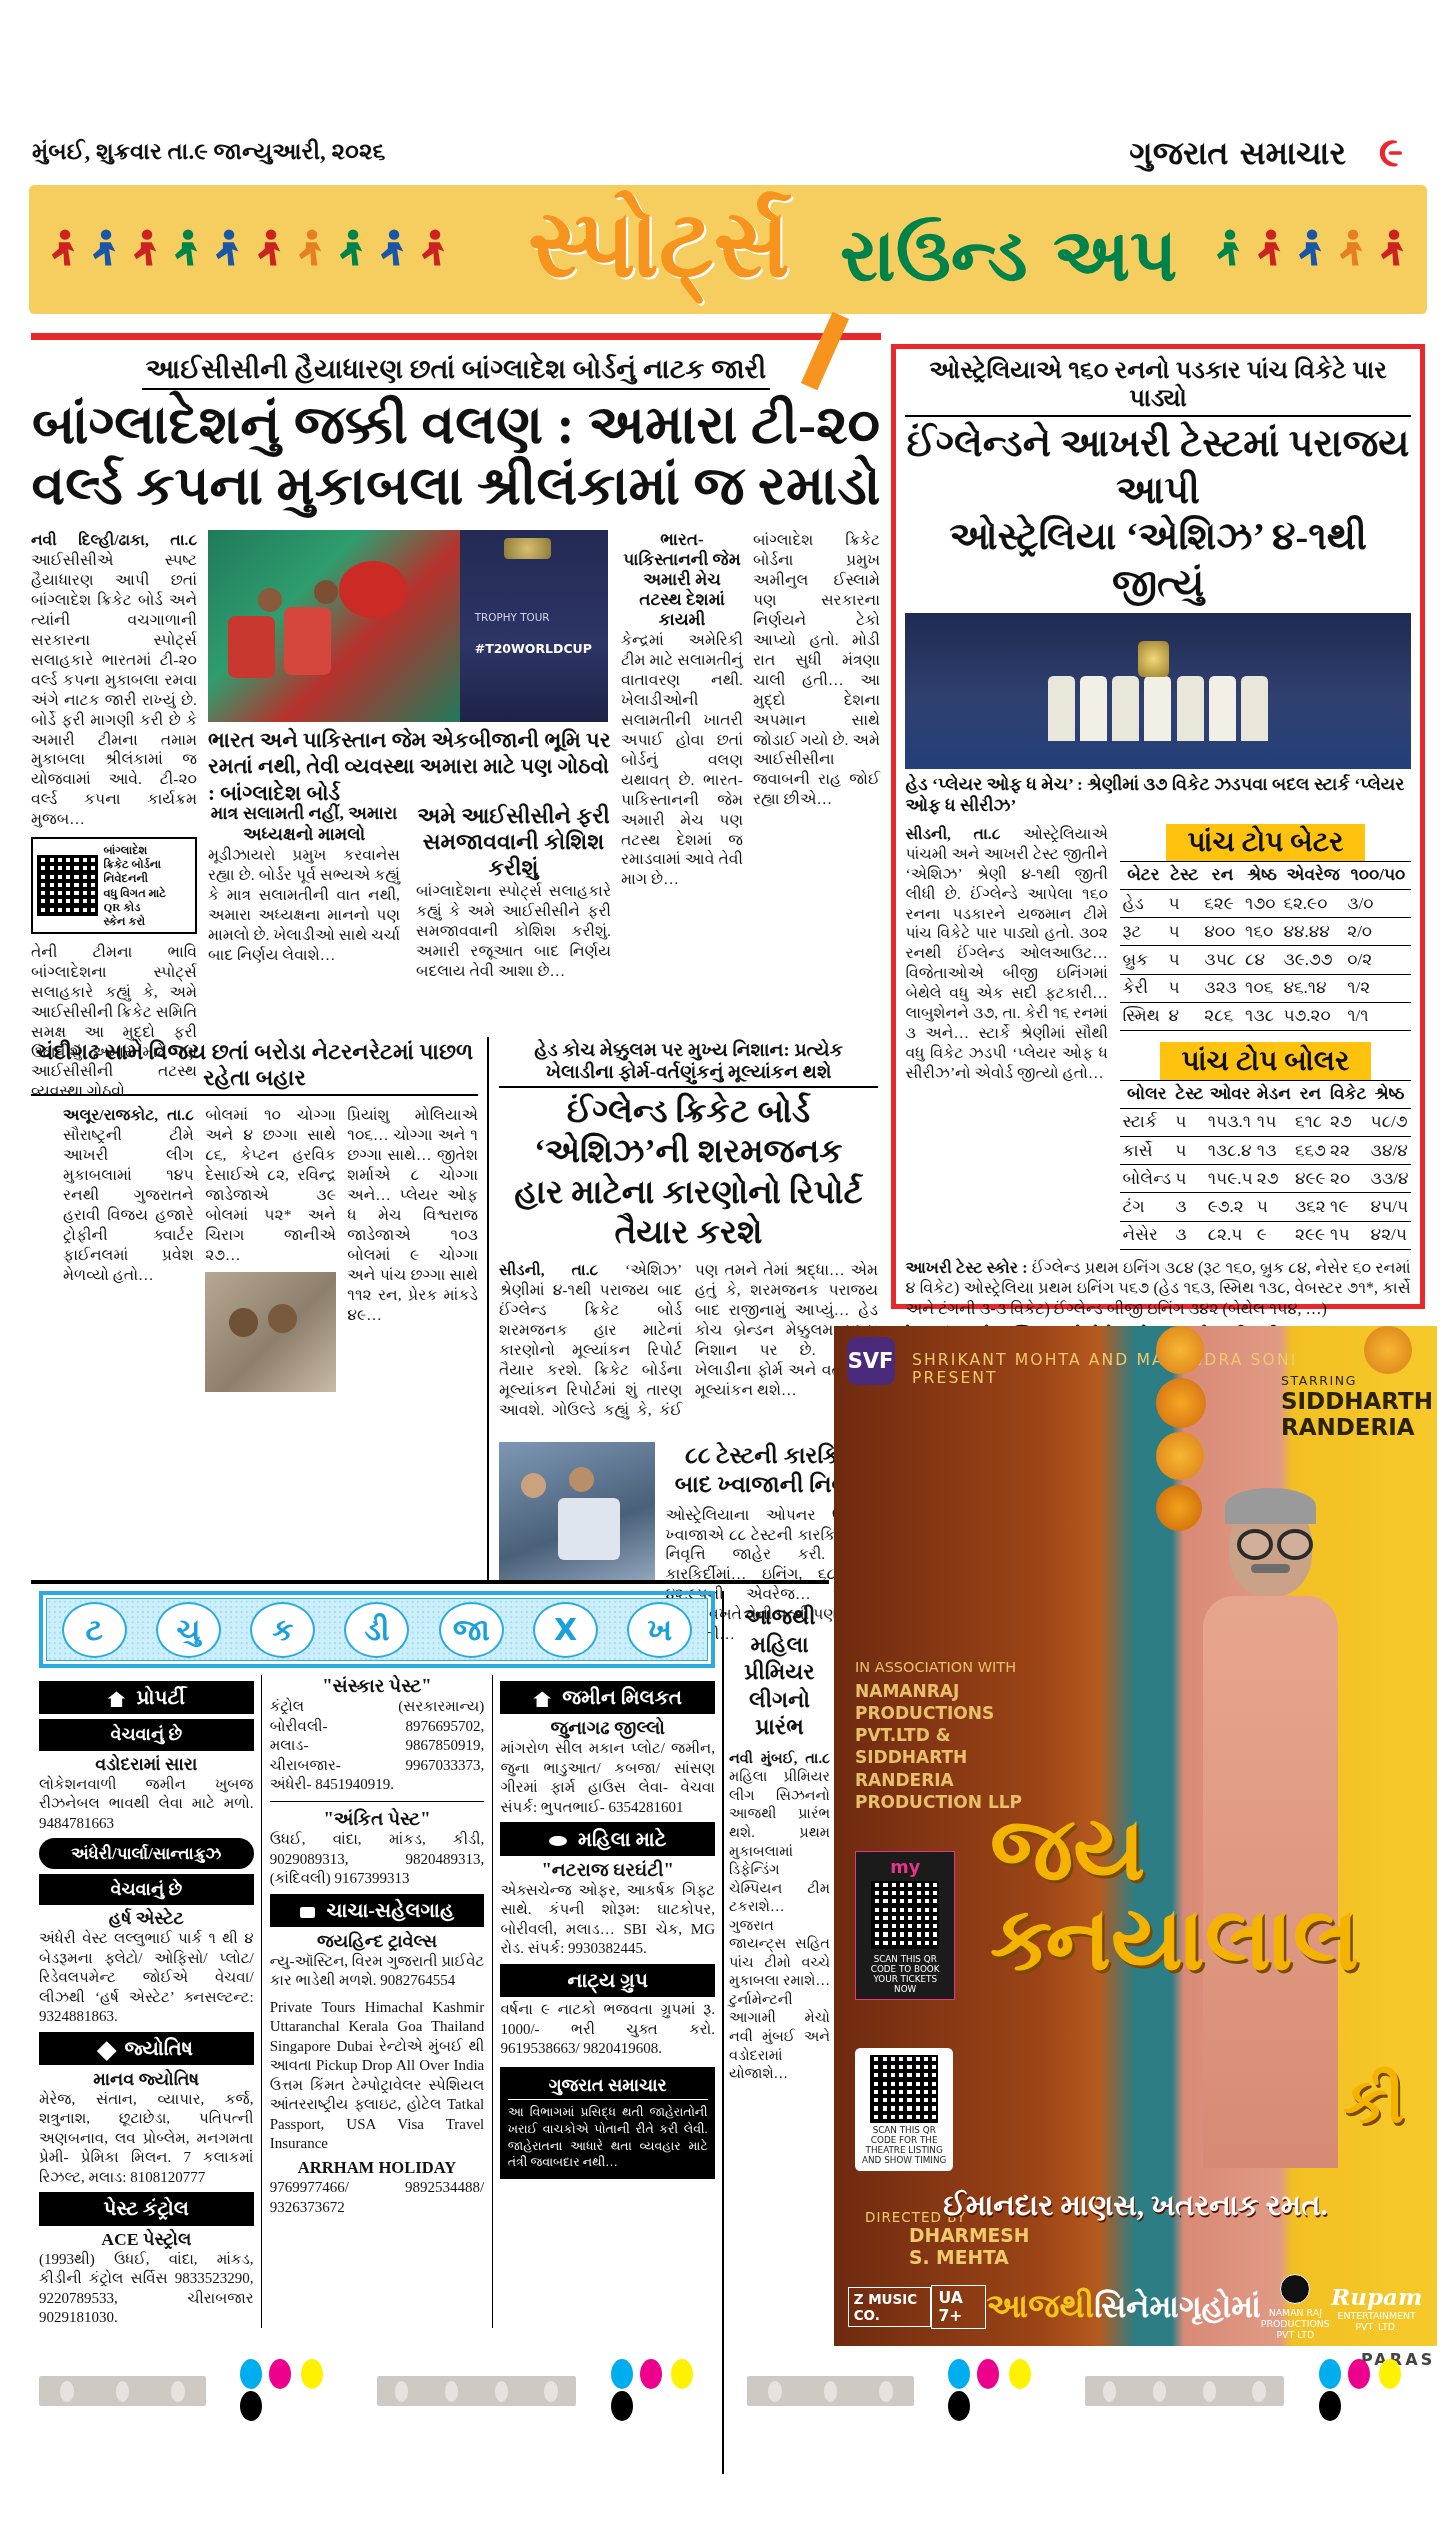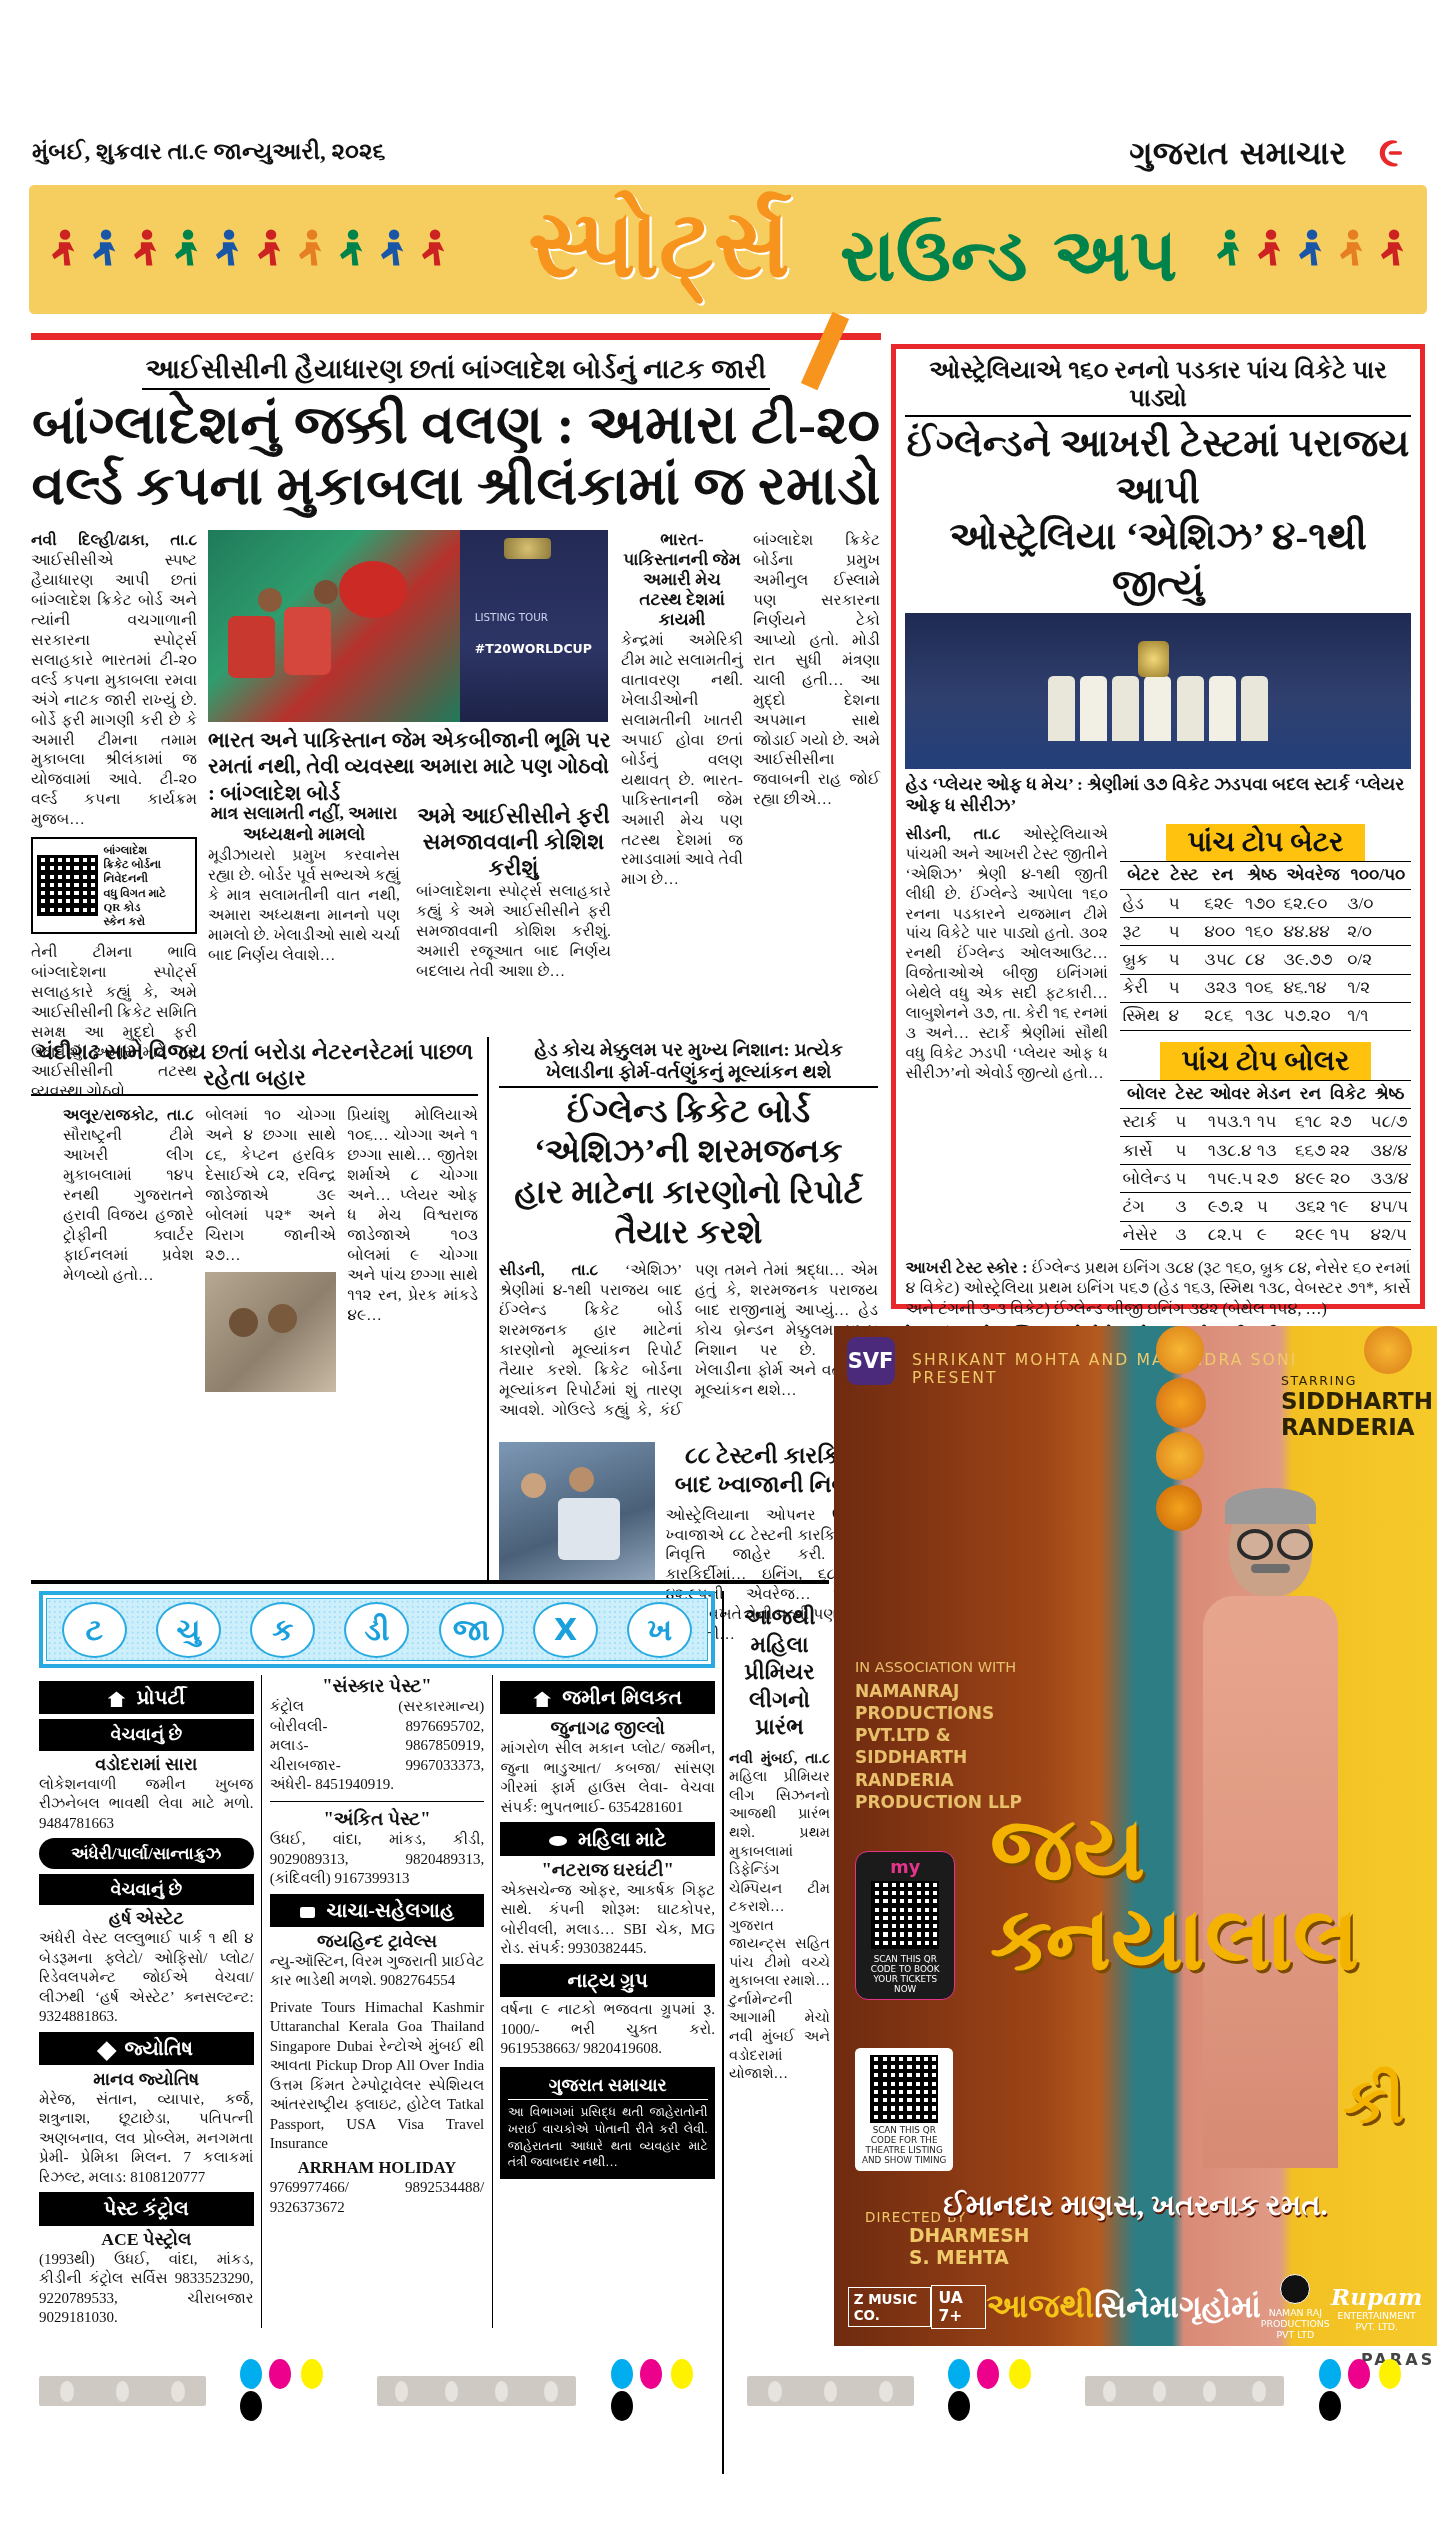--- a/index.html
+++ b/index.html
@@ -128,21 +128,21 @@
 <div class="abs photo" style="left:208px;top:530px;width:400px;height:192px;display:flex;">
   <div style="flex:1.7;background:linear-gradient(135deg,#1f7a5a 0%,#2f9d6e 35%,#b7312c 60%,#1f7a5a 100%);position:relative;">
     <div class="abs" style="left:52%;top:16%;width:68px;height:57px;background:#cc2a24;border-radius:50%;"></div>
     <div class="abs" style="left:8%;top:45%;width:47px;height:62px;background:#c8382f;border-radius:7.3px;"></div>
     <div class="abs" style="left:30%;top:40%;width:47px;height:68px;background:#d5473d;border-radius:7.3px;"></div>
     <div class="abs" style="left:20%;top:30%;width:24px;height:24px;background:#8a5a3b;border-radius:50%;"></div>
     <div class="abs" style="left:42%;top:26%;width:24px;height:24px;background:#7c4f34;border-radius:50%;"></div>
   </div>
   <div style="flex:1;background:linear-gradient(180deg,#232a55,#2d3566 60%,#1d2347);position:relative;">
     <div class="abs" style="left:30%;top:4%;width:47px;height:21px;background:radial-gradient(circle,#d8c070,#8d7a3a);border-radius:4.2px;"></div>
-    <div class="abs" style="left:10%;top:42%;color:#cfd4ee;font-size:10.4px;font-family:'DejaVu Sans',sans-serif;">LISTING TOUR</div>
+    <div class="abs" style="left:10%;top:42%;color:#cfd4ee;font-size:10.4px;font-family:'DejaVu Sans',sans-serif;">TROPHY TOUR</div>
     <div class="abs bold" style="left:10%;top:58%;color:#fff;font-size:12.5px;font-family:'DejaVu Sans',sans-serif;">#T20WORLDCUP</div>
   </div>
 </div>
 <div class="abs capt" style="left:208px;top:727px;width:403px;font-size:21px;line-height:1.25;">ભારત અને પાકિસ્તાન જેમ એકબીજાની ભૂમિ પર રમતાં નથી, તેવી વ્યવસ્થા અમારા માટે પણ ગોઠવો : બાંગ્લાદેશ બોર્ડ</div>
 
 <div class="abs" style="left:208px;top:803px;width:192px;height:231px;">
   <div class="bold ctr" style="font-size:17.7px;">માત્ર સલામતી નહીં, અમારા અધ્યક્ષનો મામલો</div>
   <div class="body-txt">મૂડીઝાયરો પ્રમુખ કરવાનેસ રહ્યા છે. બોર્ડર પૂર્વ સભ્યએ કહ્યું કે માત્ર સલામતીની વાત નથી, અમારા અધ્યક્ષના માનનો પણ મામલો છે. ખેલાડીઓ સાથે ચર્ચા બાદ નિર્ણય લેવાશે…</div>
 </div>
 <div class="abs" style="left:416px;top:803px;width:195px;height:231px;">
@@ -467,21 +467,21 @@
   </div>
   <div class="abs" style="left:530px;top:0;width:48px;height:94px;">
     <div style="width:48px;height:48px;border-radius:50%;background:radial-gradient(circle,#f7b733,#d97c16);"></div>
   </div>
 
   <div class="abs" style="left:21px;top:333px;width:171px;color:#e8c06b;font-family:'DejaVu Sans',sans-serif;">
     <div style="font-size:14.5px;">IN ASSOCIATION WITH</div>
     <div class="bold" style="font-size:17px;line-height:1.3;margin-top:5.2px;">NAMANRAJ PRODUCTIONS PVT.LTD &amp; SIDDHARTH RANDERIA PRODUCTION LLP</div>
   </div>
 
-  <div class="abs" style="left:21px;top:525px;width:88px;background:#1b1b1b;border:1.6px solid #e5358b;border-radius:13px;padding:5.2px;text-align:center;">
+  <div class="abs" style="left:21px;top:525px;width:88px;background:#1b1b1b;border:1.6px solid #e5358b;border-radius:0;padding:5.2px;text-align:center;">
     <div class="bold" style="color:#e5358b;font-size:17.7px;font-family:'DejaVu Sans',sans-serif;">my</div>
     <div class="qr" style="width:68px;height:68px;margin:4.2px auto;background-color:#fff;"></div>
     <div style="color:#fff;font-size:8.8px;font-family:'DejaVu Sans',sans-serif;">SCAN THIS QR CODE TO BOOK YOUR TICKETS NOW</div>
   </div>
 
   <div class="abs" style="left:21px;top:722px;width:88px;background:#fff;border-radius:5.2px;padding:5.2px;text-align:center;">
     <div class="qr" style="width:68px;height:68px;margin:2.1px auto;"></div>
     <div style="color:#222;font-size:8.8px;font-family:'DejaVu Sans',sans-serif;">SCAN THIS QR CODE FOR THE THEATRE LISTING AND SHOW TIMING</div>
   </div>
 

